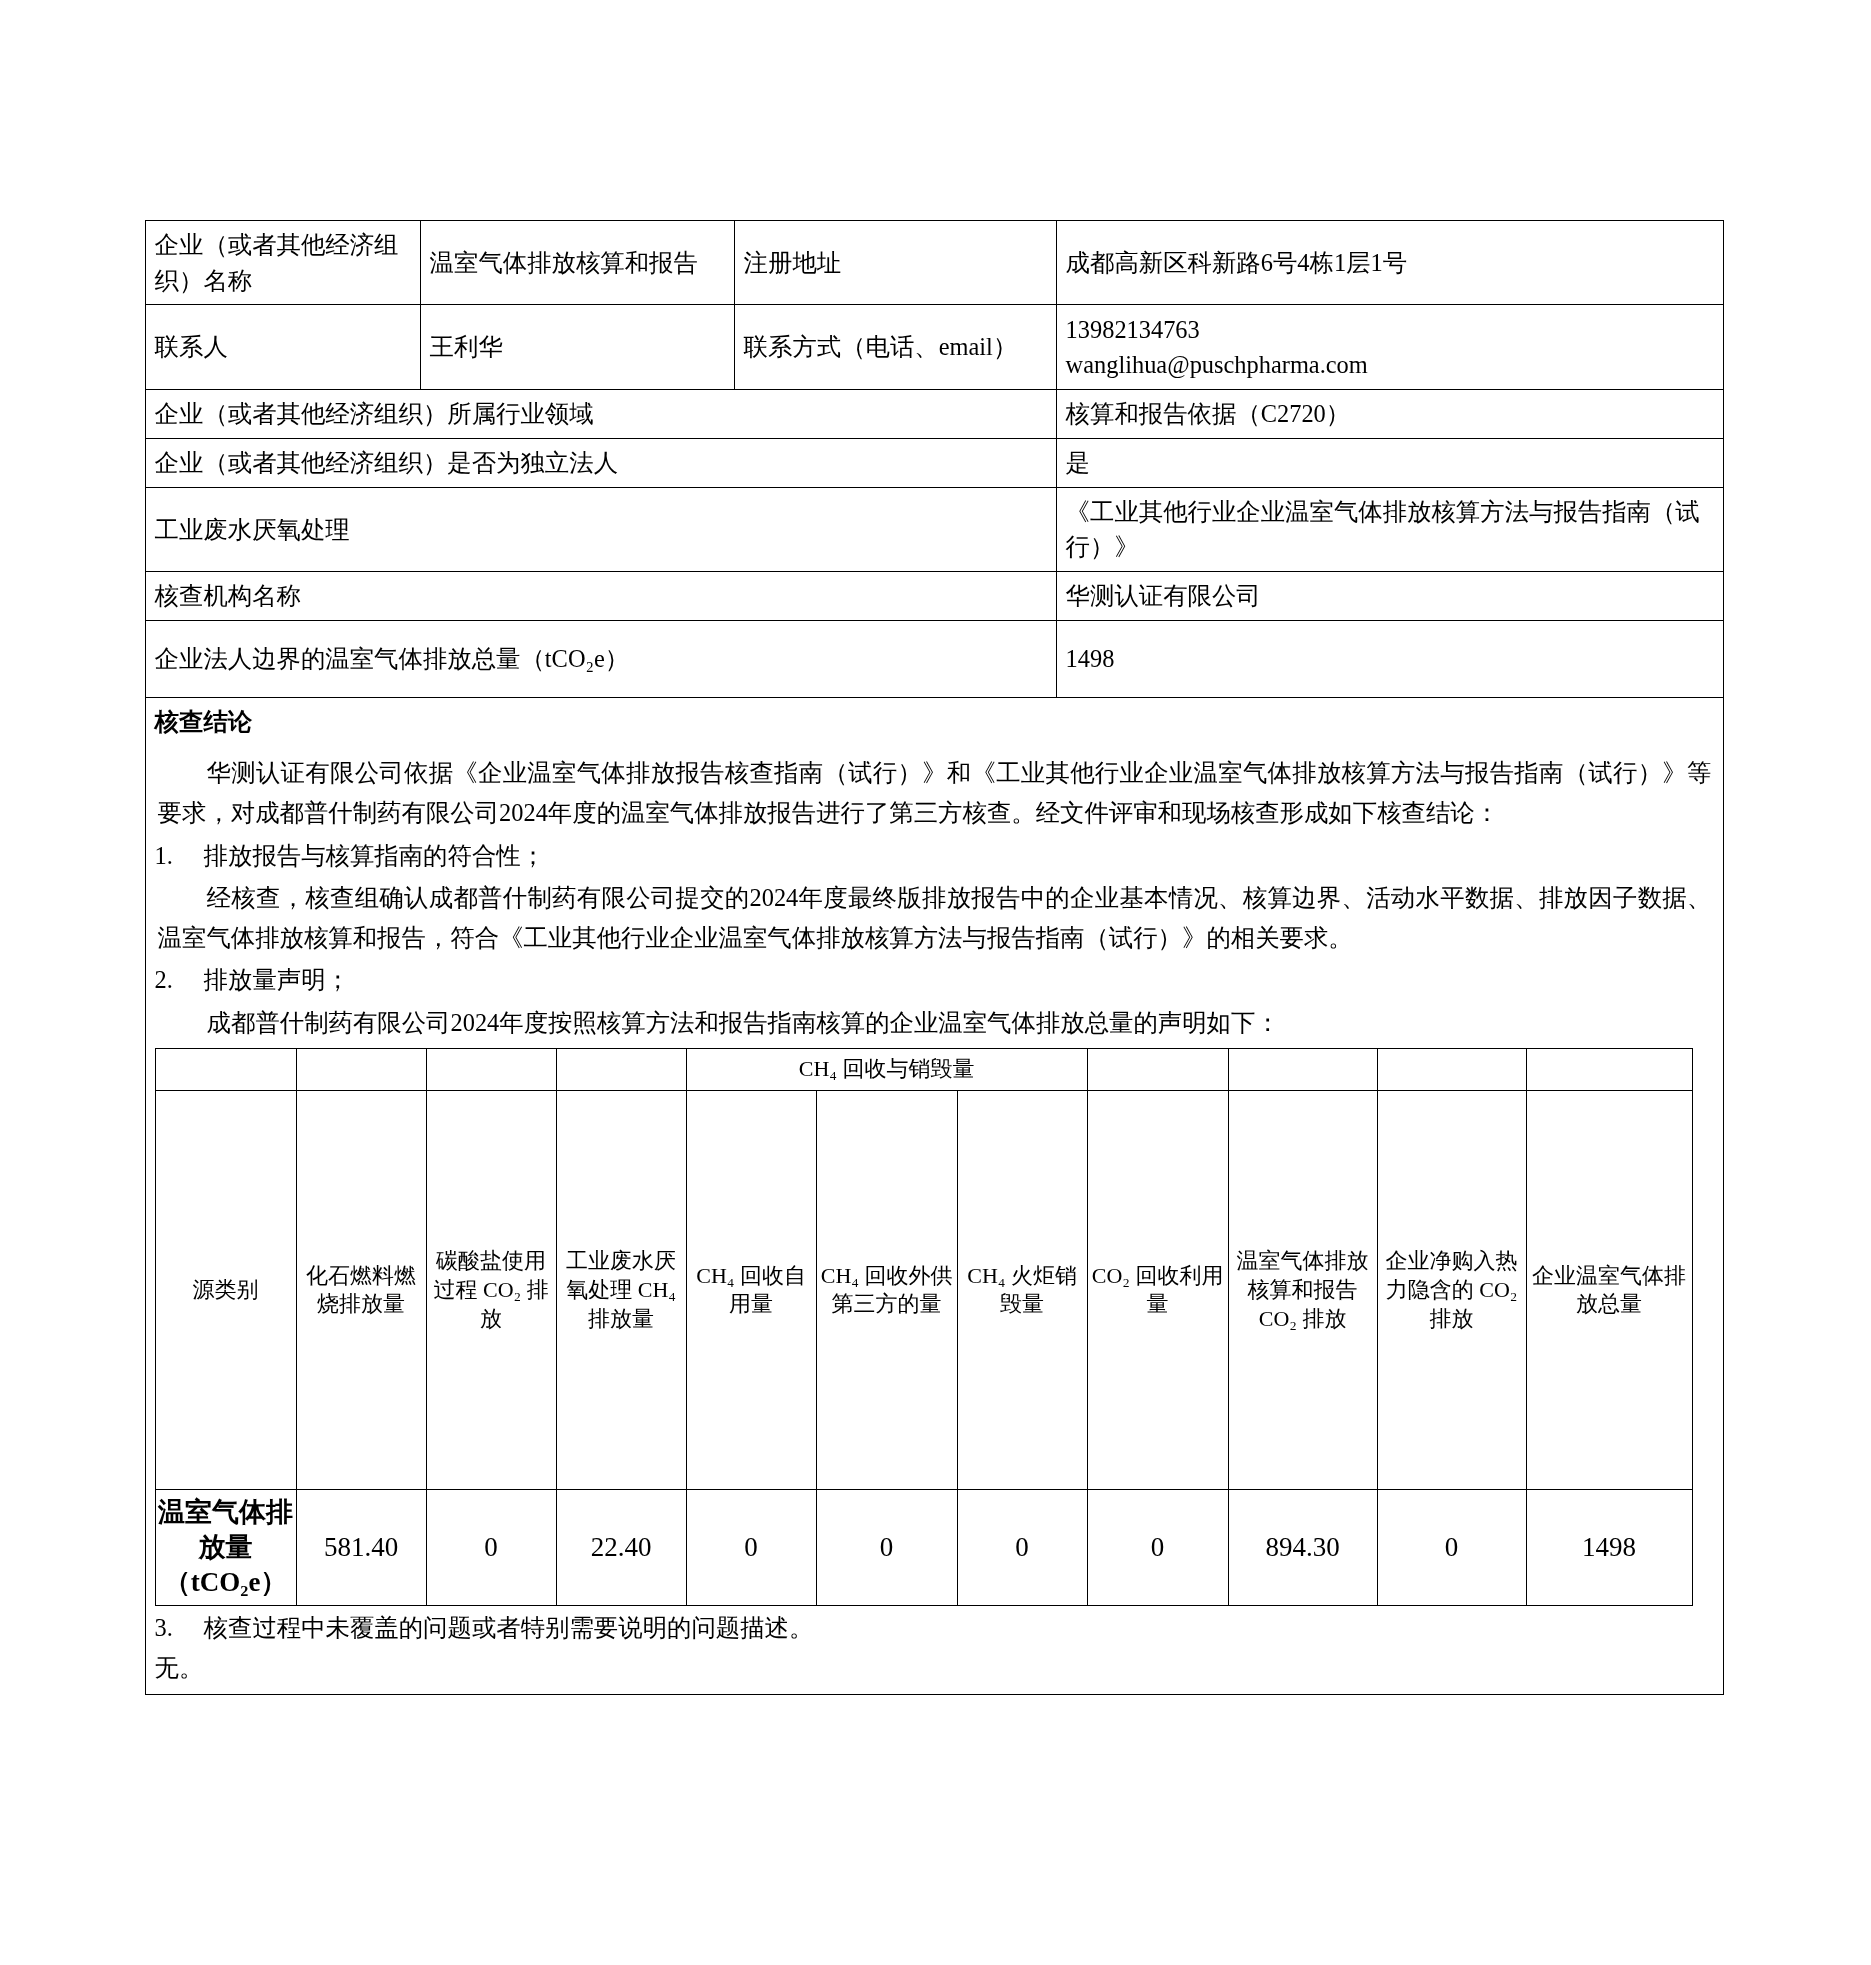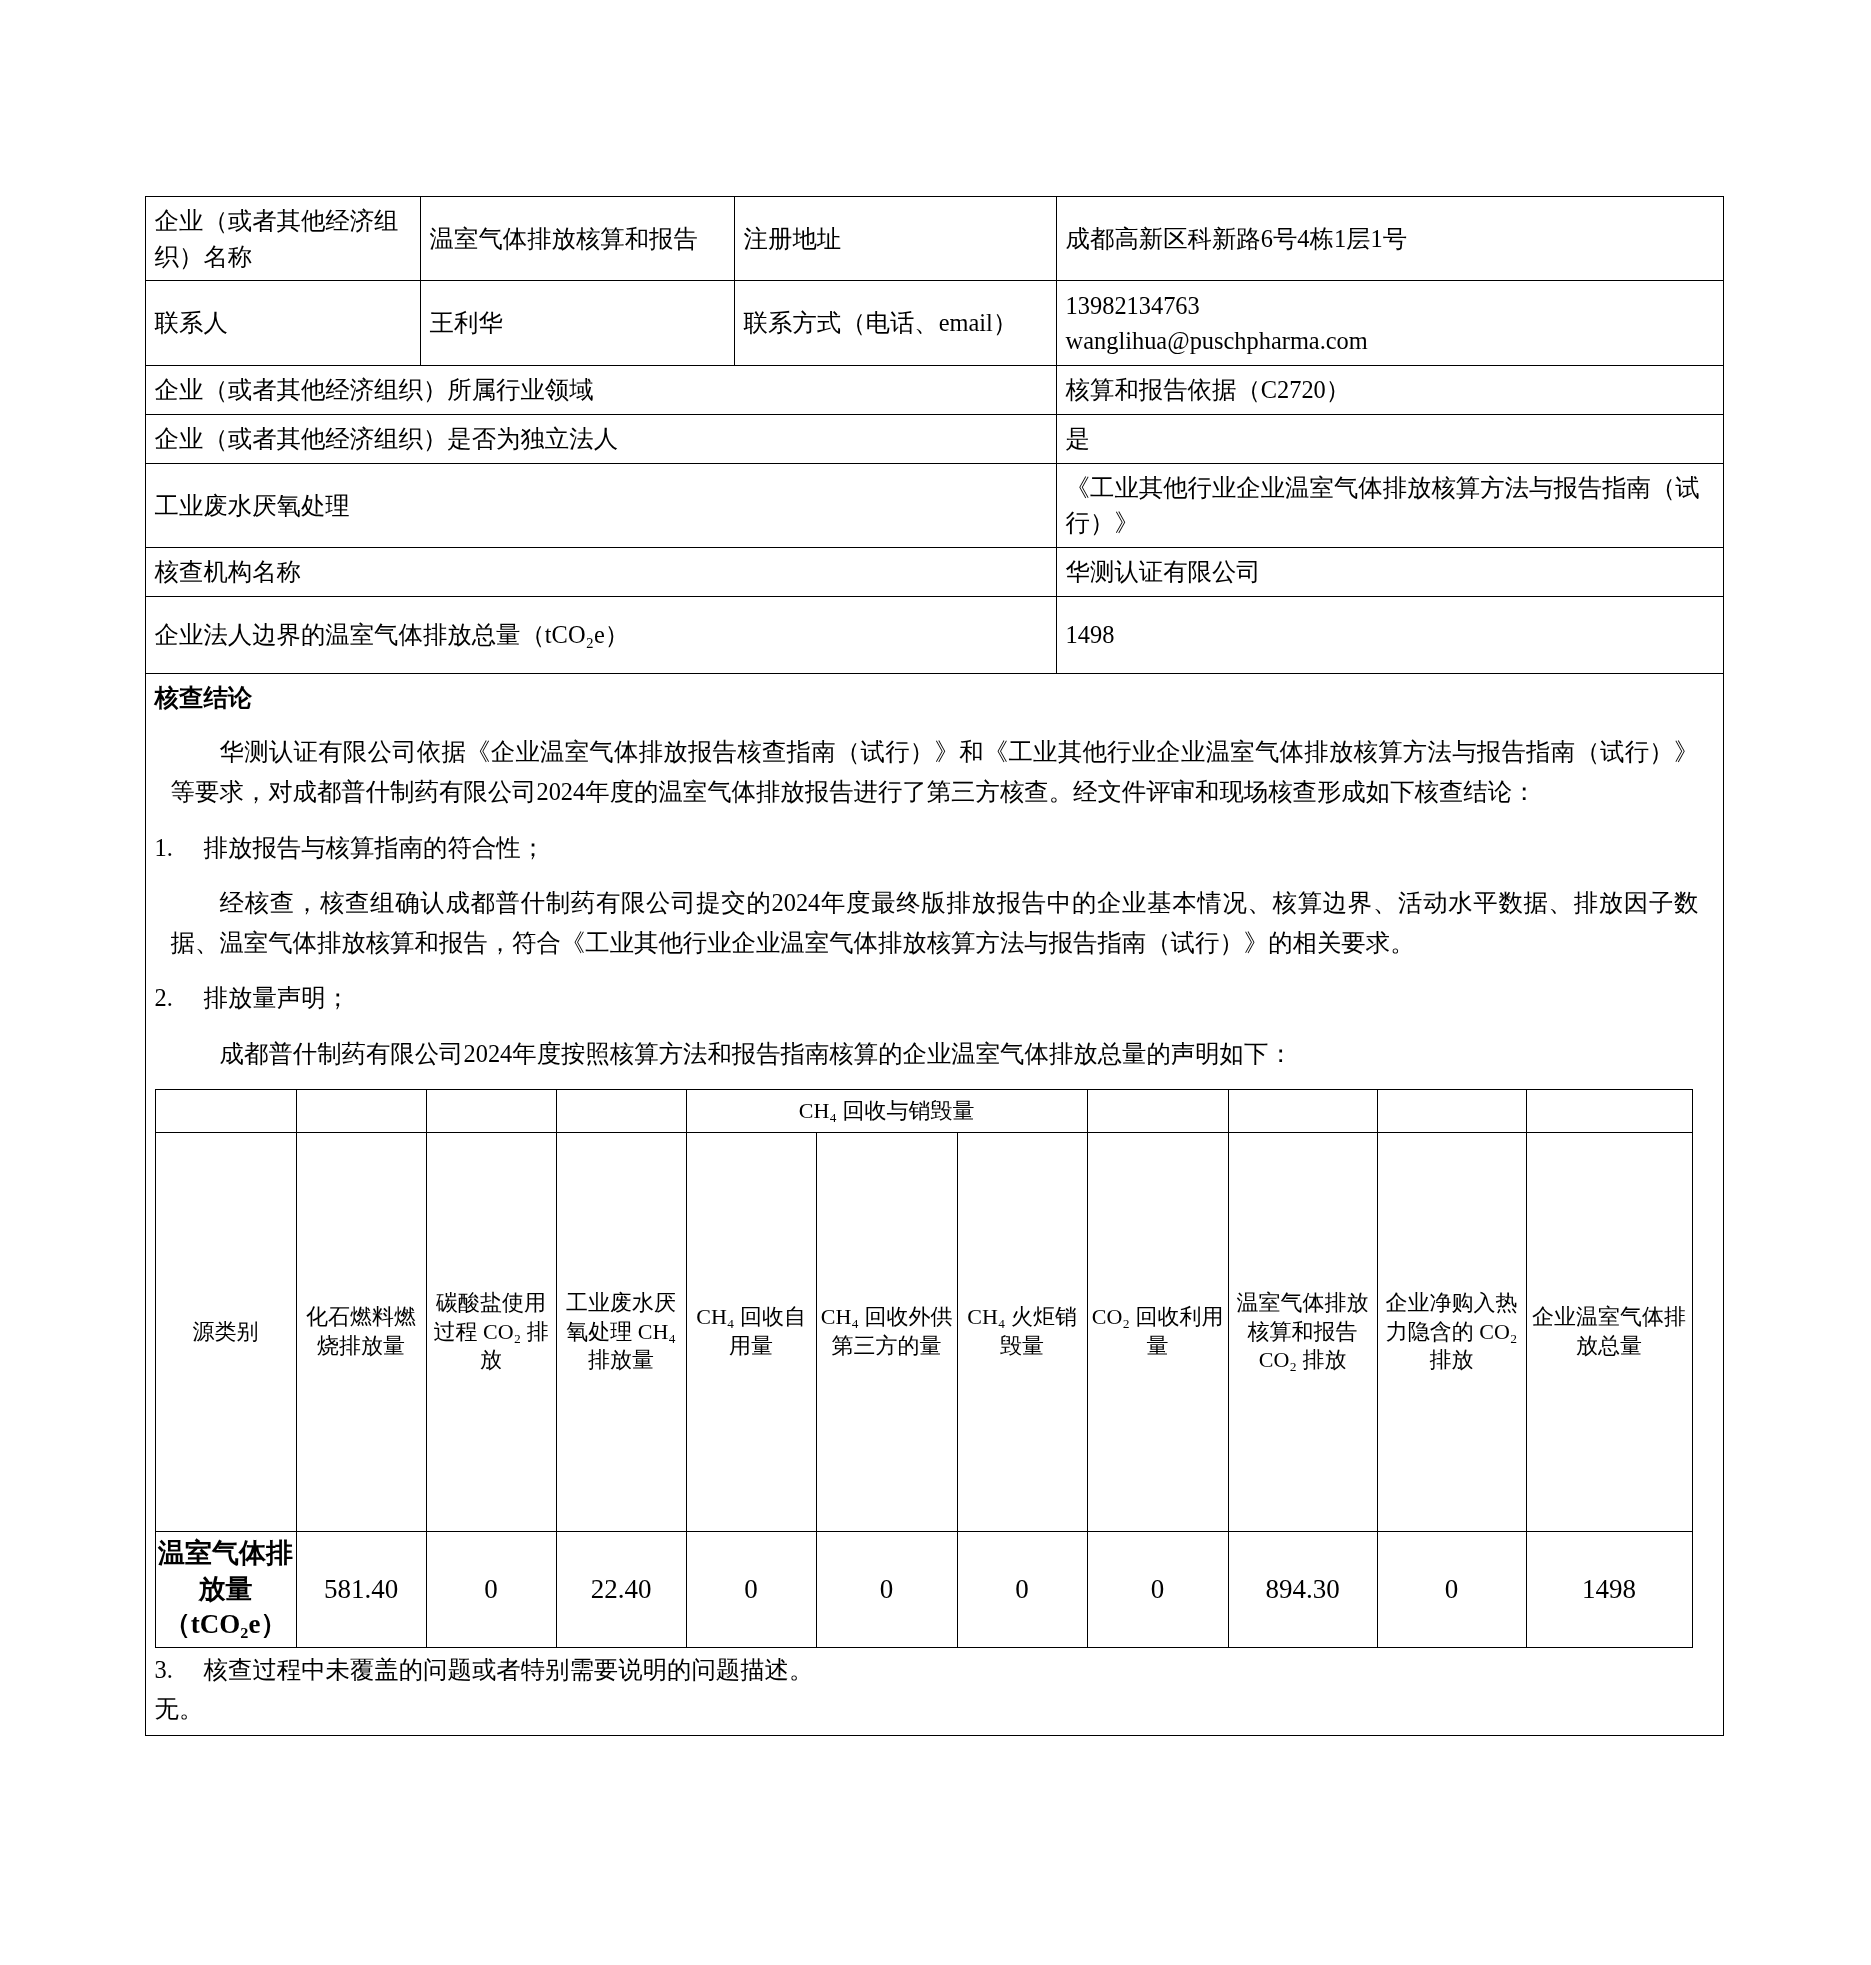--- a/index.html
+++ b/index.html
@@ -18,21 +18,21 @@
   .page {
     position: absolute;
     left: 0; top: 0;
     width: 1872px;
     height: 2647px;
     background: #fff;
   }
   .doc-table {
     position: absolute;
     left: 145px;
-    top: 196px;
+    top: 220px;
     width: 1579px;
     border-collapse: collapse;
     table-layout: fixed;
   }
   .doc-table td {
     border: 1.2px solid #000;
     padding: 6.3px 8.6px;
     font-size: 24.4px;
     line-height: 1.45;
     vertical-align: middle;
@@ -53,21 +53,21 @@
     font-size: 24.4px;
     line-height: 1.5;
     margin-bottom: 13px;
   }
   .concl-p {
     font-size: 24.4px;
     line-height: 1.62;
     text-align: justify;
     text-justify: inter-ideograph;
     text-indent: 49px;
-    margin: 16px;
+    margin: 3px;
   }
   .concl-li {
     font-size: 24.4px;
     line-height: 1.62;
     margin: 0;
     display: flex;
   }
   .concl-li .num {
     width: 49px;
     flex: 0 0 49px;

